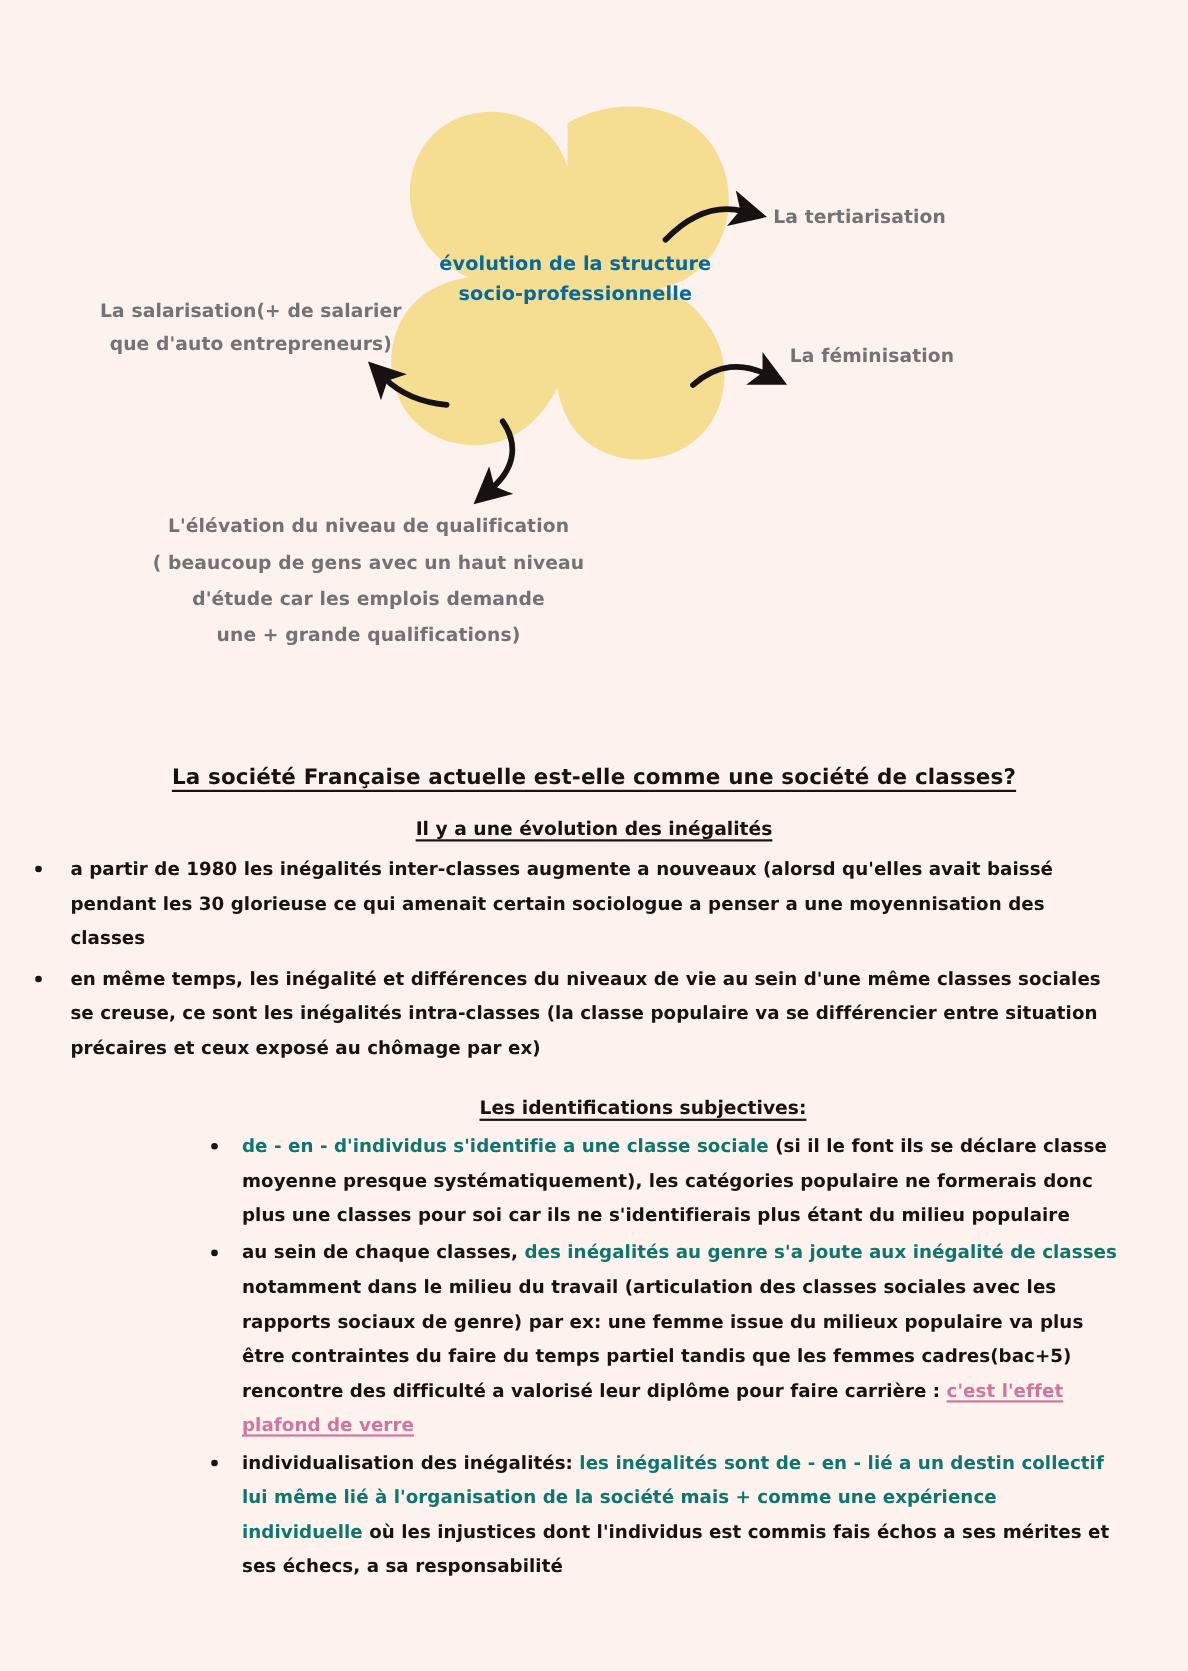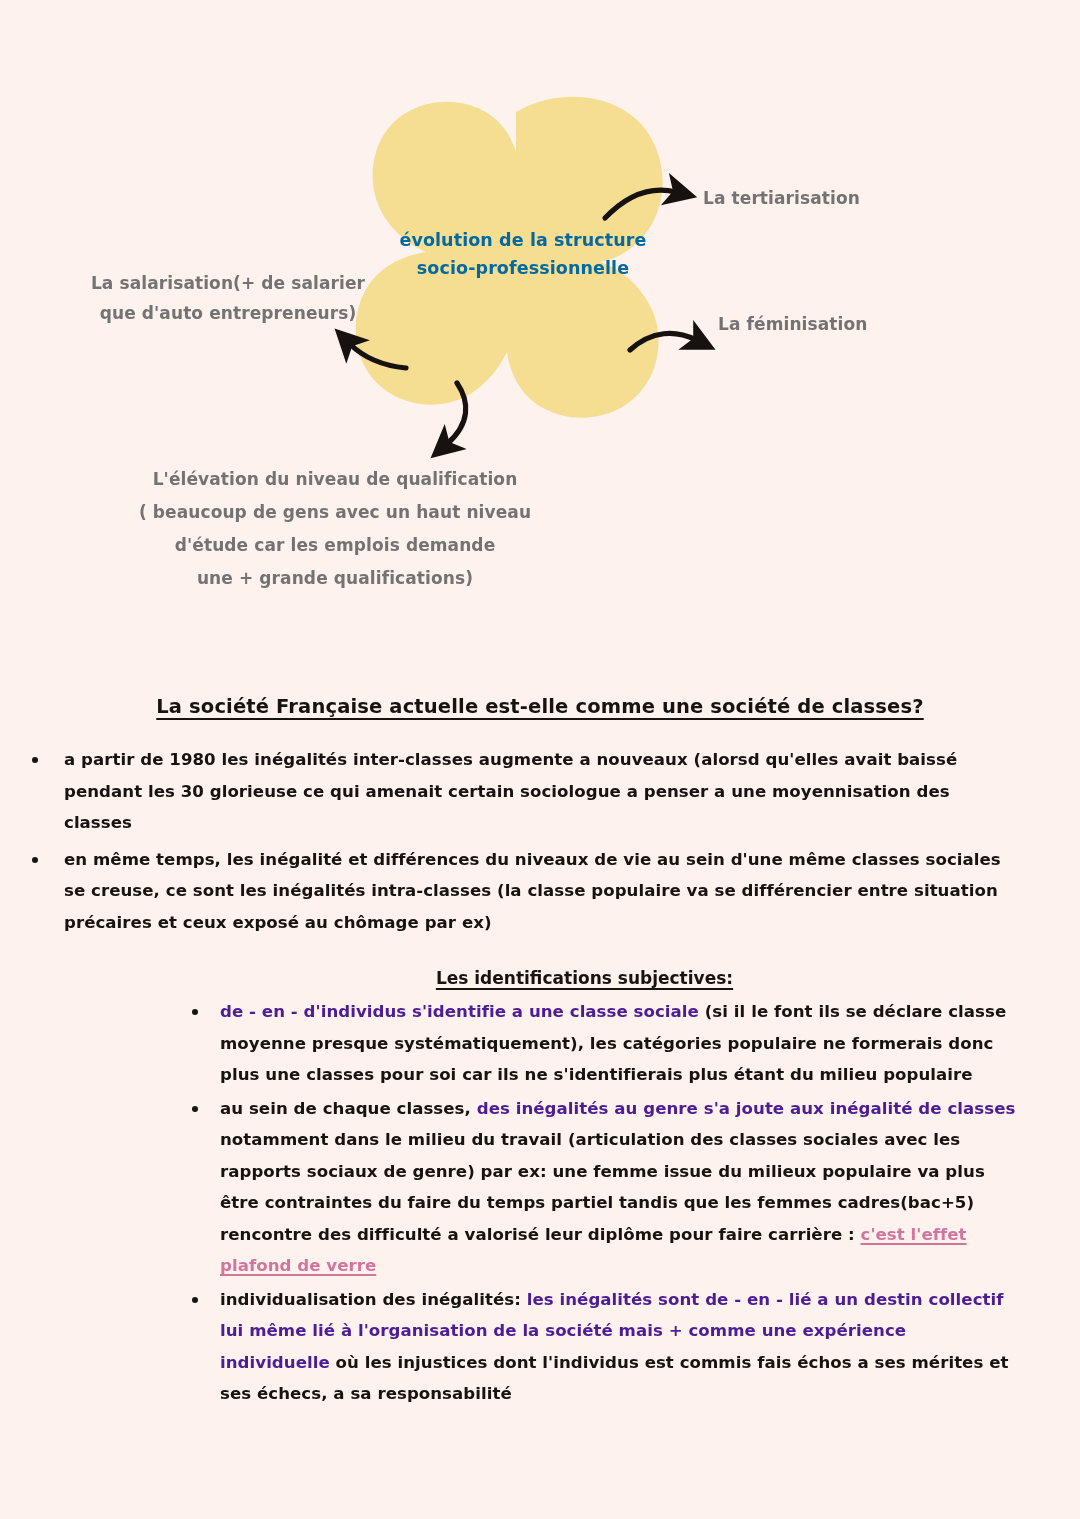--- a/index.html
+++ b/index.html
@@ -159,21 +159,21 @@
     width: 6px;
     height: 6px;
     border-radius: 50%;
     background: #171310;
   }
   ul.lvl2 > li::before {
     left: 6px;
   }
 
   .pink {
-    color: #4c1d95;
+    color: #0f766e;
   }
   .pink-u {
     color: #D2759E;
     text-decoration: underline;
     text-underline-offset: 3px;
     text-decoration-thickness: 1.5px;
   }
 </style>
 </head>
 <body>
@@ -242,20 +242,21 @@
       <div>( beaucoup de gens avec un haut niveau</div>
       <div>d'étude car les emplois demande</div>
       <div>une + grande qualifications)</div>
     </div>
   </div>
 
   <div class="notes">
 
     <div class="main-title">La société Française actuelle est-elle comme une société de classes?</div>
 
+    <div class="sub-title">Il y a une évolution des inégalités</div>
 
     <ul class="lvl1">
       <li>
         <span>a partir de 1980 les inégalités inter-classes augmente a nouveaux (alorsd qu'elles avait baissé pendant les 30 glorieuse ce qui amenait certain sociologue a penser a une moyennisation des classes</span>
       </li>
       <li>
         <span>en même temps, les inégalité et différences du niveaux de vie au sein d'une même classes sociales se creuse, ce sont les inégalités intra-classes (la classe populaire va se différencier entre situation précaires et ceux exposé au chômage par ex)</span>
       </li>
     </ul>
 

